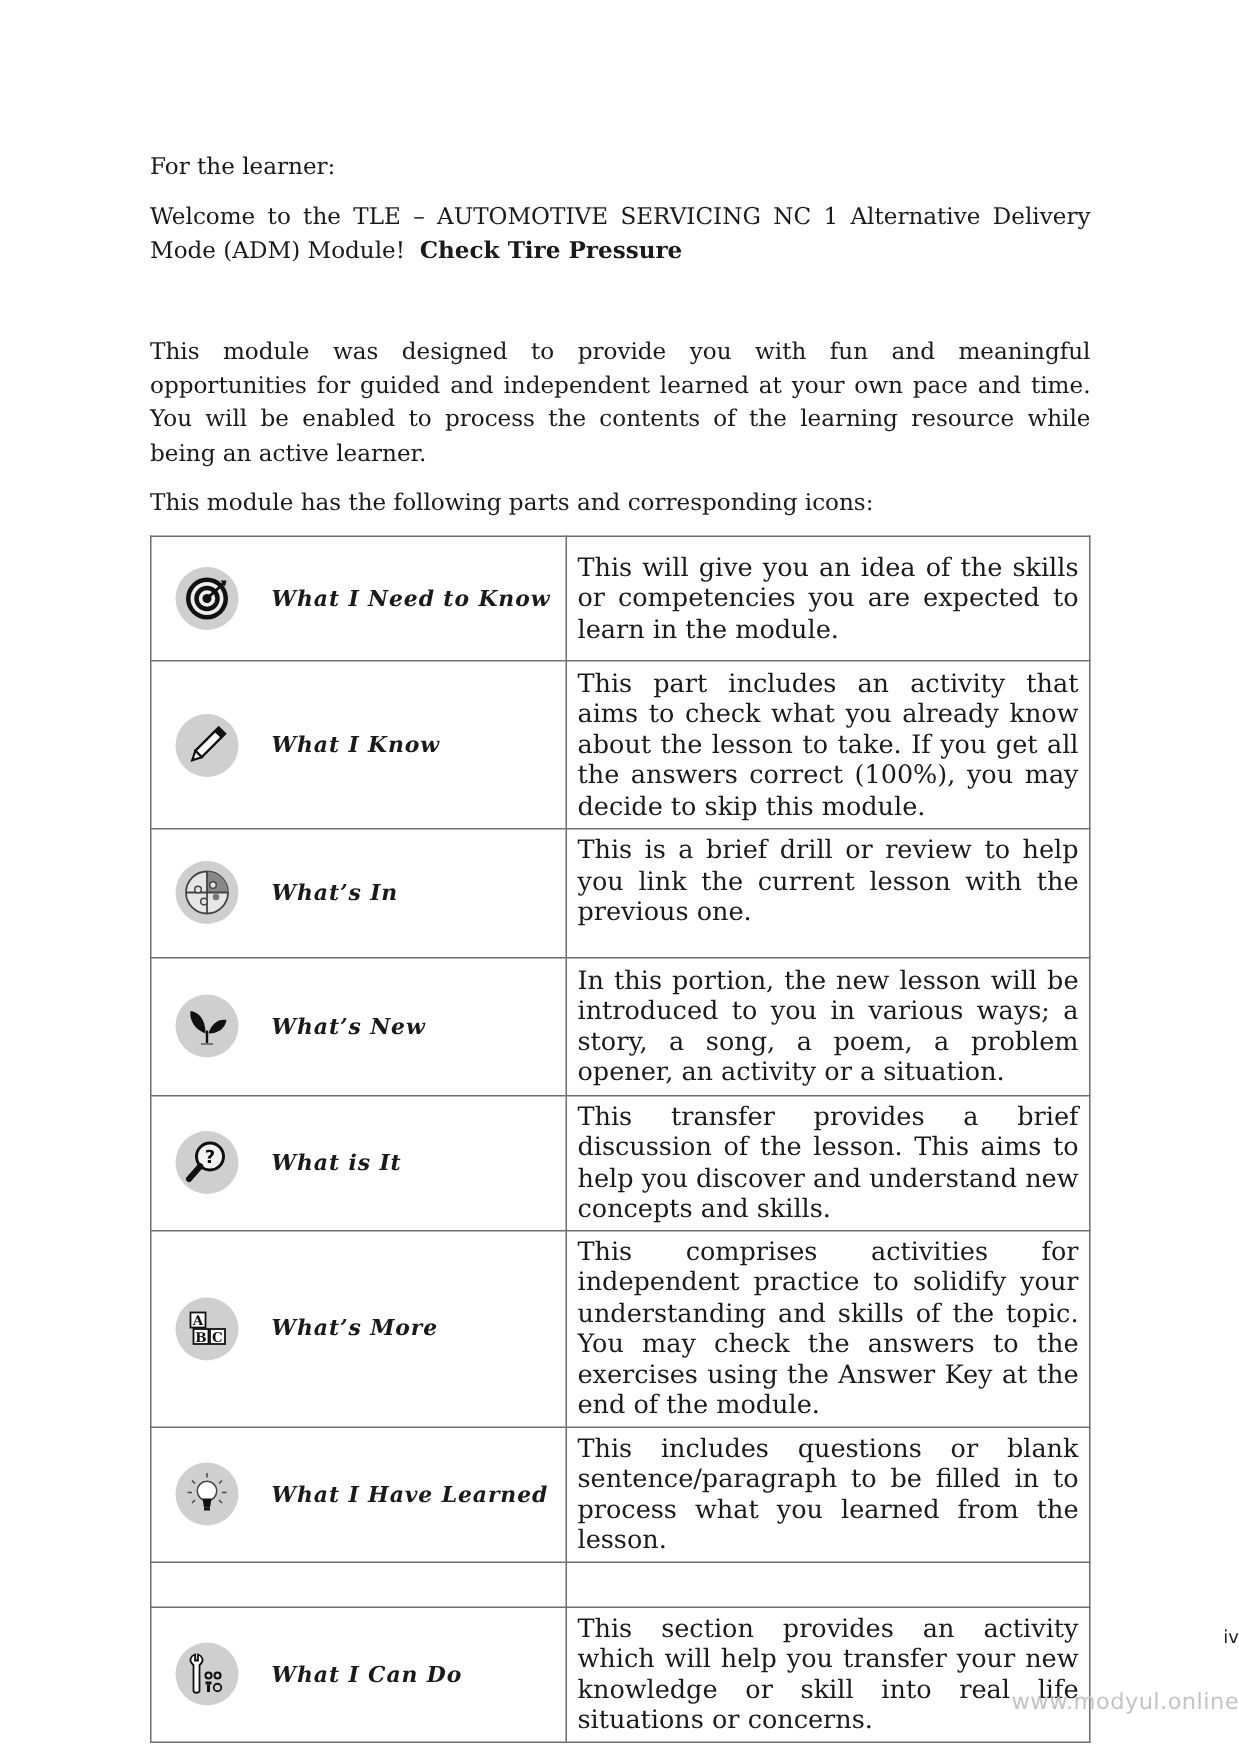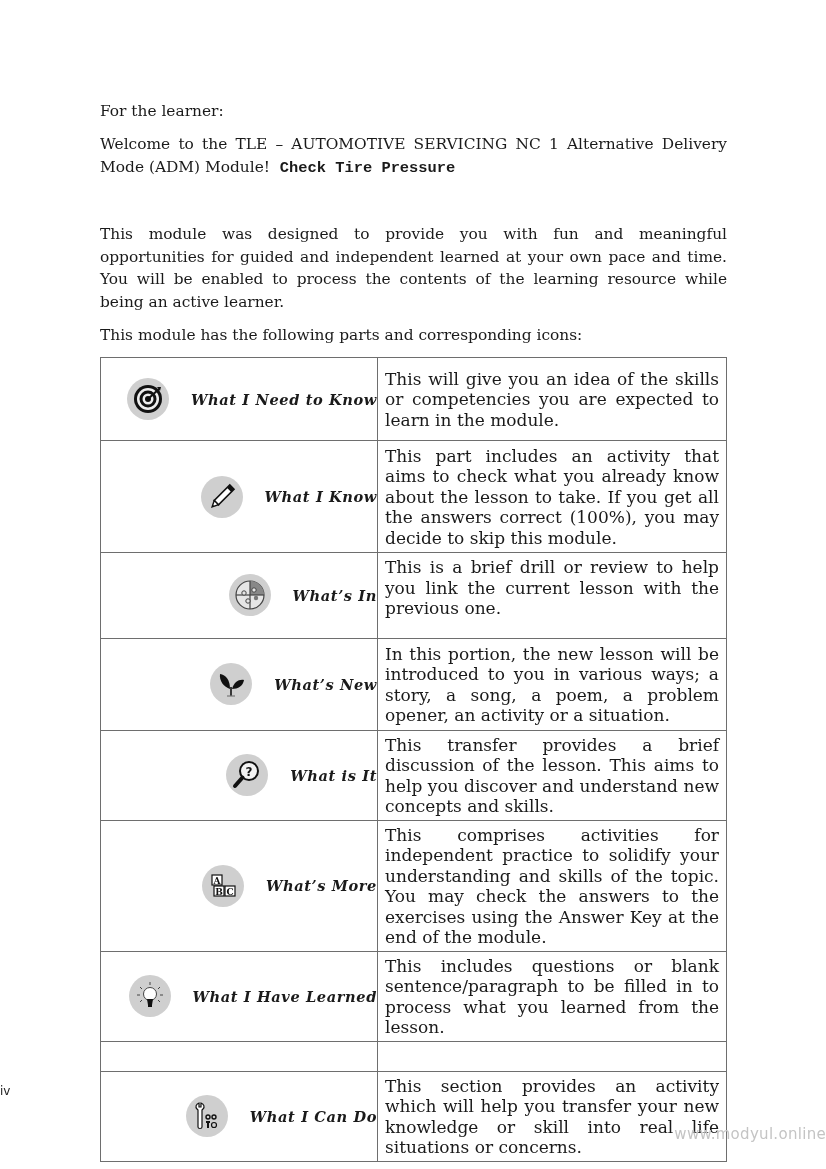--- a/index.html
+++ b/index.html
@@ -2,36 +2,36 @@
 <html><head>
 <meta charset="utf-8">
 <style>
   html, body { margin: 0; padding: 0; background: #ffffff; }
   body { width: 826px; height: 1169px; position: relative; overflow: hidden;
          font-family: "DejaVu Serif", "Liberation Serif", serif; color: #1a1a1a; }
   .page { position: absolute; left: 100px; top: 0; width: 627px; }
   p { margin: 0; font-size: 15.4px; line-height: 22.5px; text-align: justify; }
   .for-learner { position: absolute; top: 100px; left: 0; width: 627px; }
   .welcome { position: absolute; top: 133px; left: 0; width: 627px; }
-  .welcome b { font-weight: bold; font-family: Liberation Mono, monospace; }
+  .welcome b { font-weight: bold; }
   .intro { position: absolute; top: 223px; left: 0; width: 627px; }
   .parts-lead { position: absolute; top: 324px; left: 0; width: 627px; }
   table.parts { position: absolute; top: 357px; left: 0; width: 627px;
                 border-collapse: collapse; table-layout: fixed; }
   table.parts td { border: 1.3px solid #6e6e6e; vertical-align: middle; padding: 0; }
   td.left { width: 276px; }
   td.right { padding: 4px 7px 3px 7px !important; }
   td.right p { font-size: 17px; line-height: 20.5px; text-align: justify; }
-  .left-inner { display: flex; align-items: center; height: 100%; justify-content: flex-end; }
+  .left-inner { display: flex; align-items: center; height: 100%; }
   .icon { width: 42px; height: 42px; border-radius: 50%; background: #cfcfcf;
           margin-left: 16px; display: flex; align-items: center; justify-content: center; flex: 0 0 42px; }
   .icon svg { width: 34px; height: 34px; }
   .label { margin-left: 22px; font-weight: bold; font-style: italic; font-size: 14.6px;
            letter-spacing: 0.6px; font-family: "DejaVu Serif", serif; }
-  .footer-page { position: absolute; top: 1084px; left: 0; width: 826px; text-align: left;
+  .footer-page { position: absolute; top: 1084px; left: 0; width: 826px; text-align: right;
                  font-family: "DejaVu Sans", sans-serif; font-size: 12px; color: #222; }
   .watermark { position: absolute; top: 1125px; left: 0; width: 826px; text-align: right;
                font-family: "DejaVu Sans", sans-serif; font-size: 15px; color: #c4c4c4; letter-spacing: 0.3px; }
 </style>
 </head>
 <body>
 
 <div class="page">
   <p class="for-learner">For the learner:</p>
   <p class="welcome"><span>Welcome to the TLE – AUTOMOTIVE SERVICING NC 1 Alternative Delivery Mode (ADM) Module!</span>&nbsp;&nbsp;<b>Check Tire Pressure</b></p>

